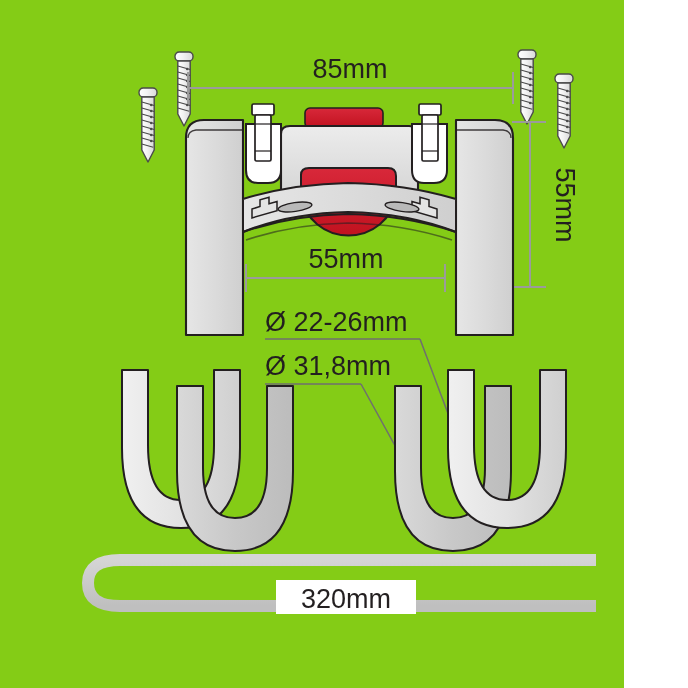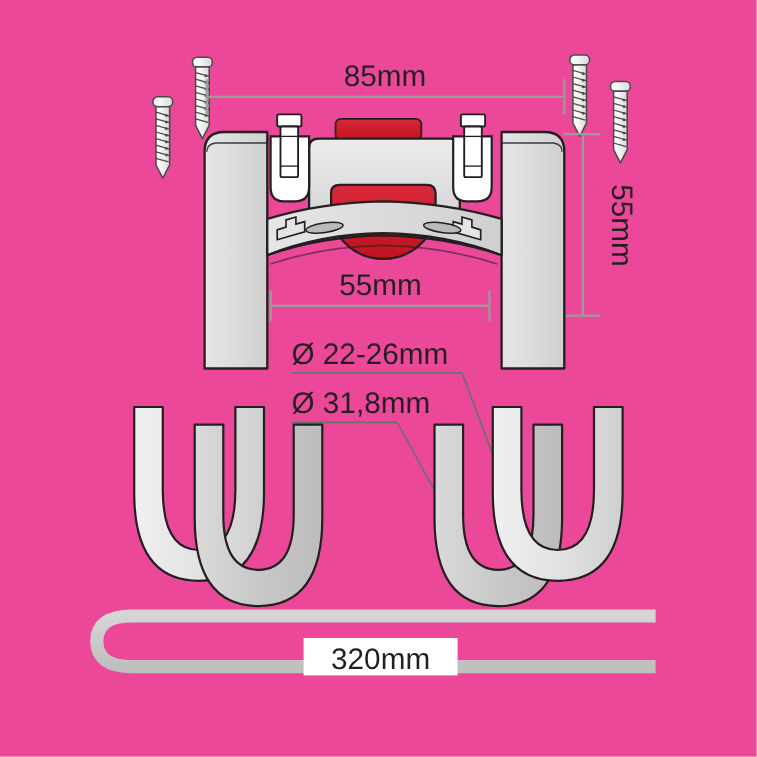--- a/index.html
+++ b/index.html
@@ -5,23 +5,23 @@
   html, body {
     margin: 0;
     padding: 0;
     background: #ffffff;
   }
   body {
     font-family: "Liberation Sans", sans-serif;
   }
   #stage {
     position: relative;
-    width: 688px;
+    width: 624px;
     height: 688px;
-    background: #ec4899;
+    background: #84cc16;
     overflow: hidden;
   }
   #stage svg {
     display: block;
   }
   .dimtext {
     font-family: "Liberation Sans", sans-serif;
     font-size: 27px;
     fill: #231f20;
     letter-spacing: 0px;

